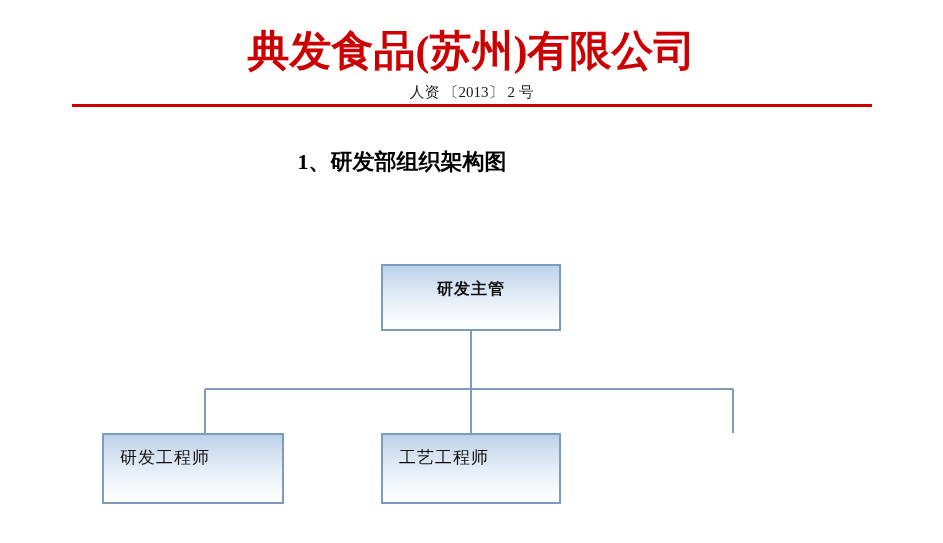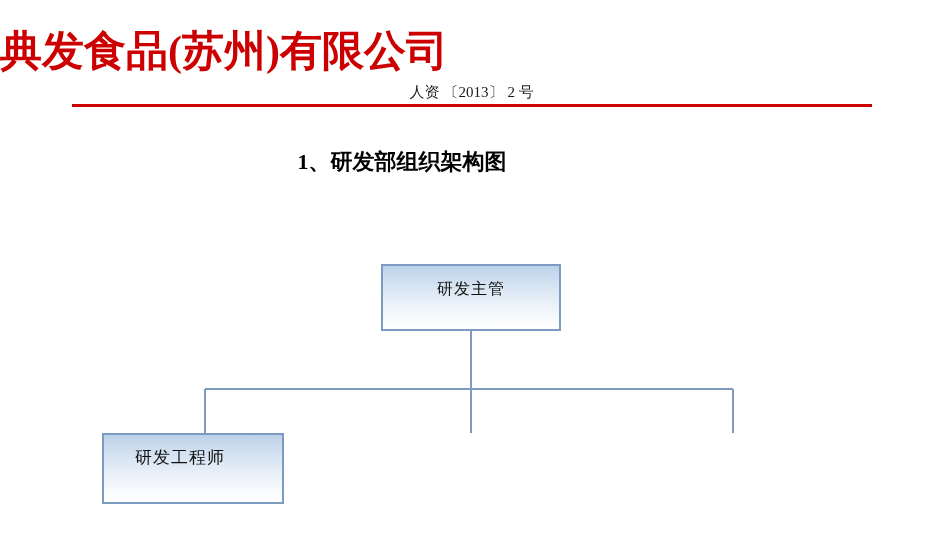--- a/index.html
+++ b/index.html
@@ -27,21 +27,21 @@
     left: 0;
     top: 0;
     width: 943px;
   }
 
   .company-title {
     position: absolute;
     left: 0;
     top: 26px;
     width: 943px;
-    text-align: left;
+    text-align: center;
     color: #cc0000;
     font-family: "Liberation Serif", "DejaVu Serif", serif;
     font-weight: 700;
     font-size: 42px;
     line-height: 50px;
     letter-spacing: 0px;
     white-space: nowrap;
   }
 
   .doc-number {
@@ -118,36 +118,35 @@
   }
 
   
   .node-root {
     left: 381px;
     top: 264px;
     width: 180px;
     height: 67px;
   }
   .node-root .node-label {
-    font-weight: 400;
+    font-weight: 700;
     font-size: 16px;
     line-height: 22px;
     margin-top: 12px;
     letter-spacing: 1px;
     text-align: center;
   }
 
   
   .node-leaf {
     height: 71px;
   }
   .node-leaf {
     align-items: flex-start;
     justify-content: flex-start;
-    padding-left: 15px;
   }
   .node-leaf .node-label {
     font-weight: 400;
     font-size: 17px;
     line-height: 22px;
     margin-top: 12px;
     margin-left: 16px;
     letter-spacing: 1px;
   }
 
@@ -189,17 +188,20 @@
     </svg>
 
     <div class="node node-root">
       <span class="node-label">研发主管</span>
     </div>
 
     <div class="node node-leaf node-leaf-1">
       <span class="node-label">研发工程师</span>
     </div>
 
+    <div class="node node-leaf node-leaf-2">
+      <span class="node-label">工艺工程师</span>
+    </div>
 
 
   </div>
 
 </div>
 
 </body></html>

